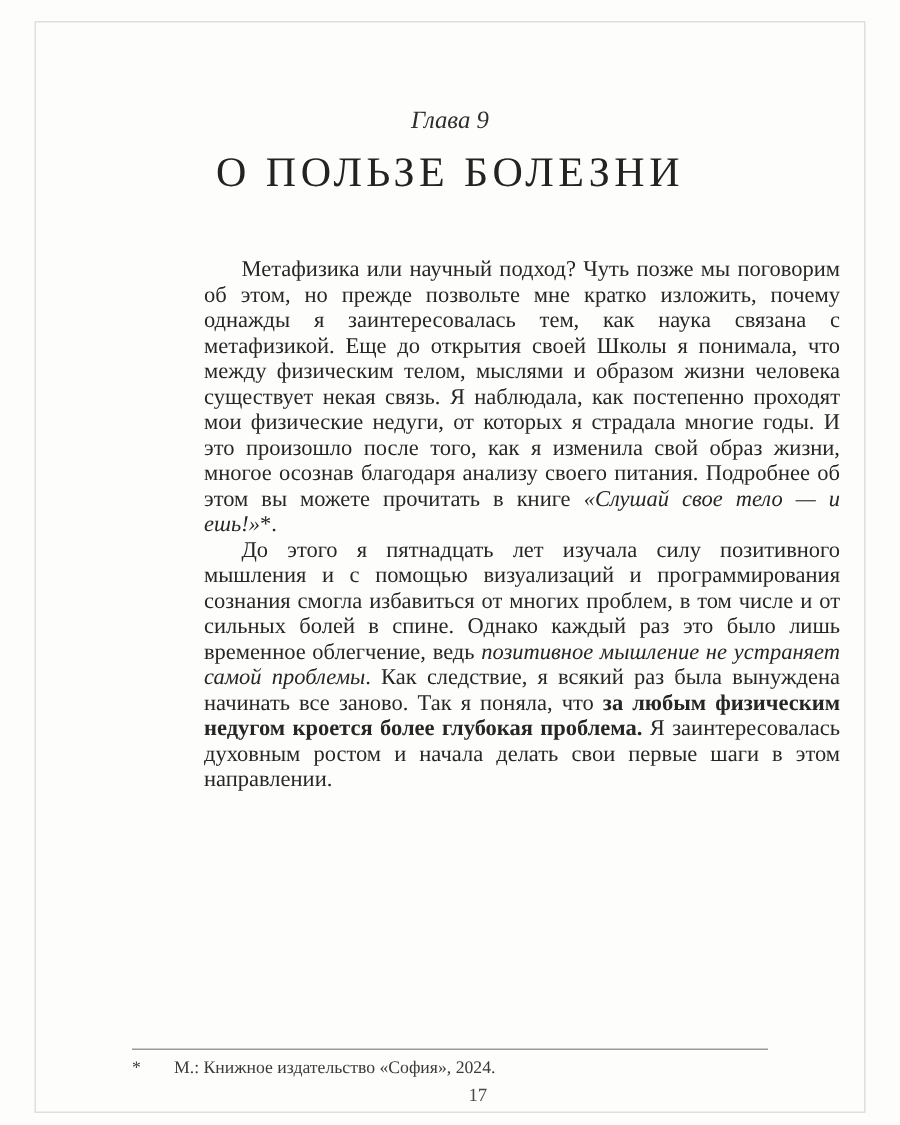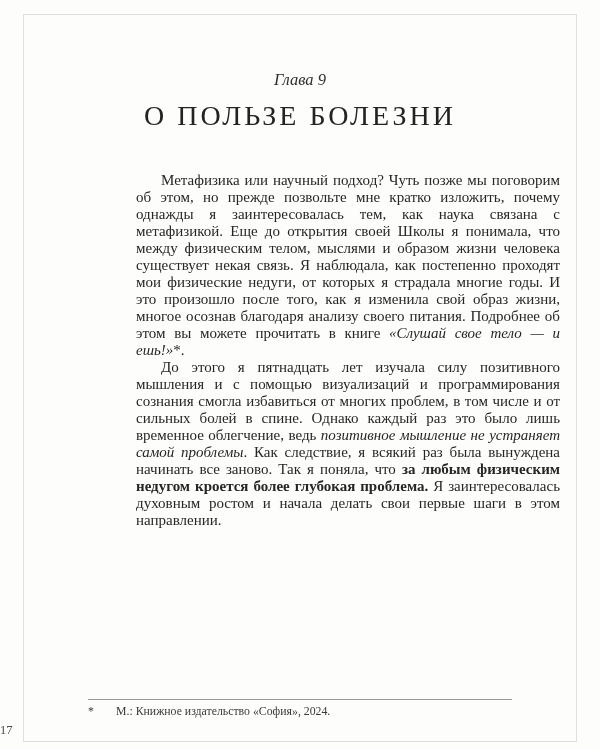--- a/index.html
+++ b/index.html
@@ -33,21 +33,21 @@
   .run-i { font-style:italic; }
   .run-b { font-weight:bold; }
   .footnote {
     position:absolute; left:88px; top:699px; width:424px;
     border-top:1px solid #9a9a96; padding-top:4px;
     font-size:11.8px; color:#3a3a38;
   }
   .fn-marker { display:inline-block; width:28px; }
   .page-number {
     position:absolute; left:0; right:0; top:723px;
-    text-align:left; font-size:12.5px; color:#4a4a48;
+    text-align:center; font-size:12.5px; color:#4a4a48;padding-left:37px;
   }
 </style>
 </head>
 <body>
 
 <div class="page-frame"></div>
 
 <div class="chapter-label">Глава 9</div>
 
 <h1 class="chapter-title">О ПОЛЬЗЕ БОЛЕЗНИ</h1>

